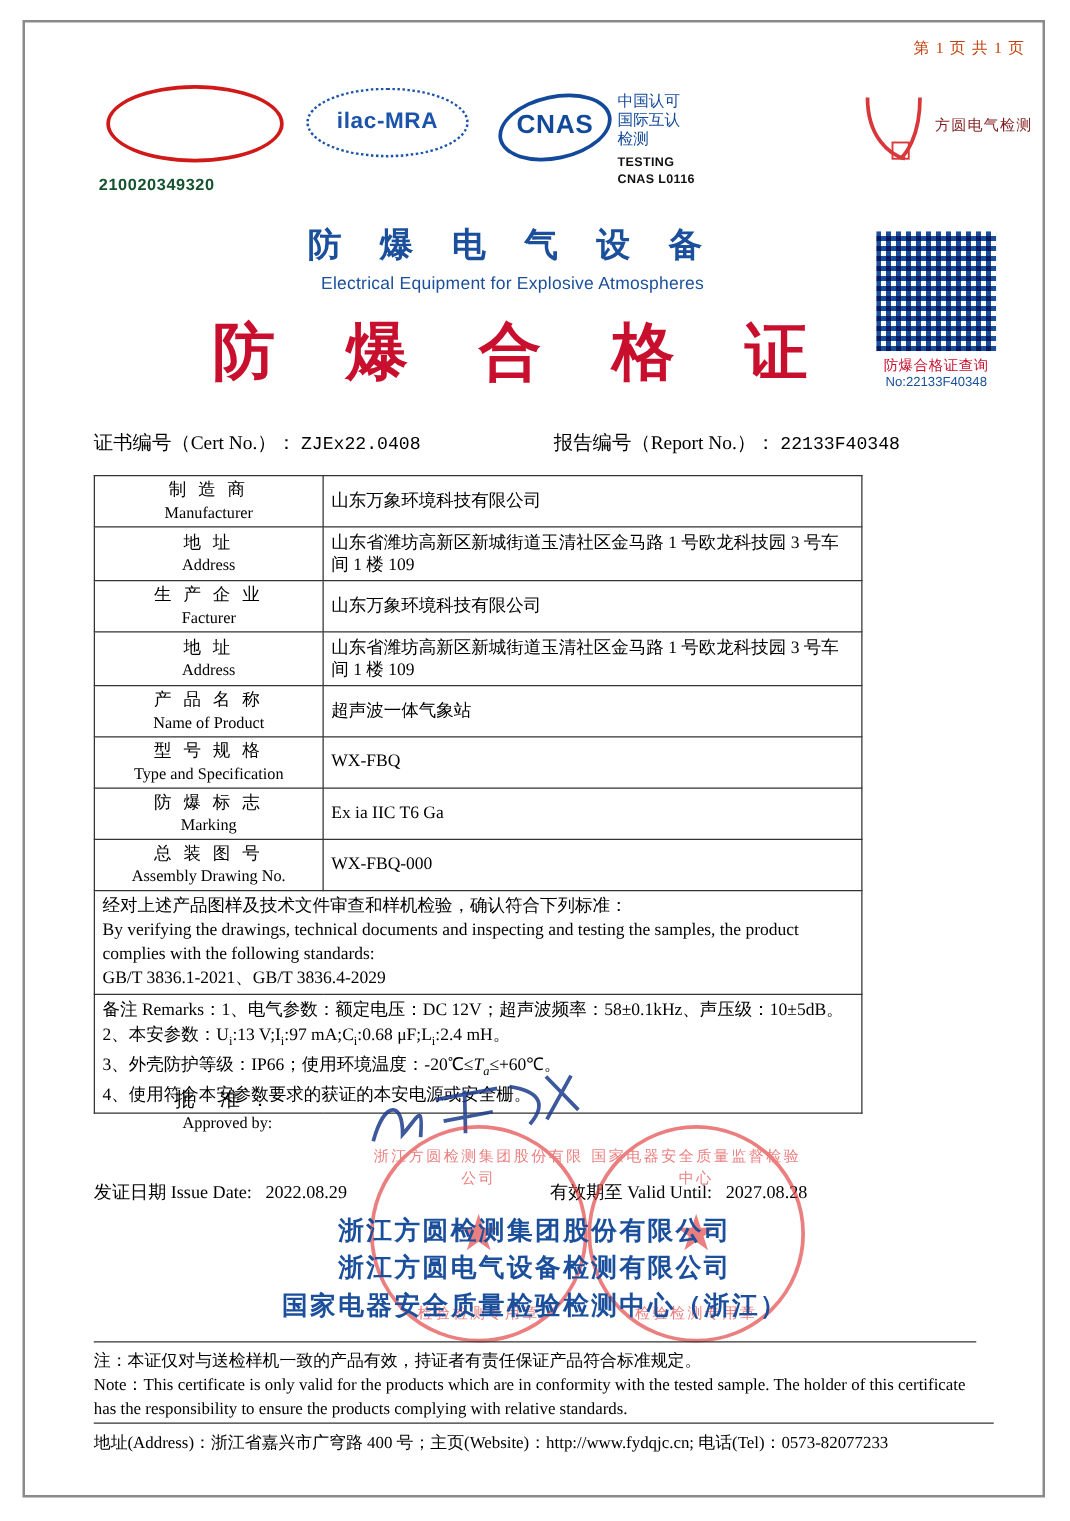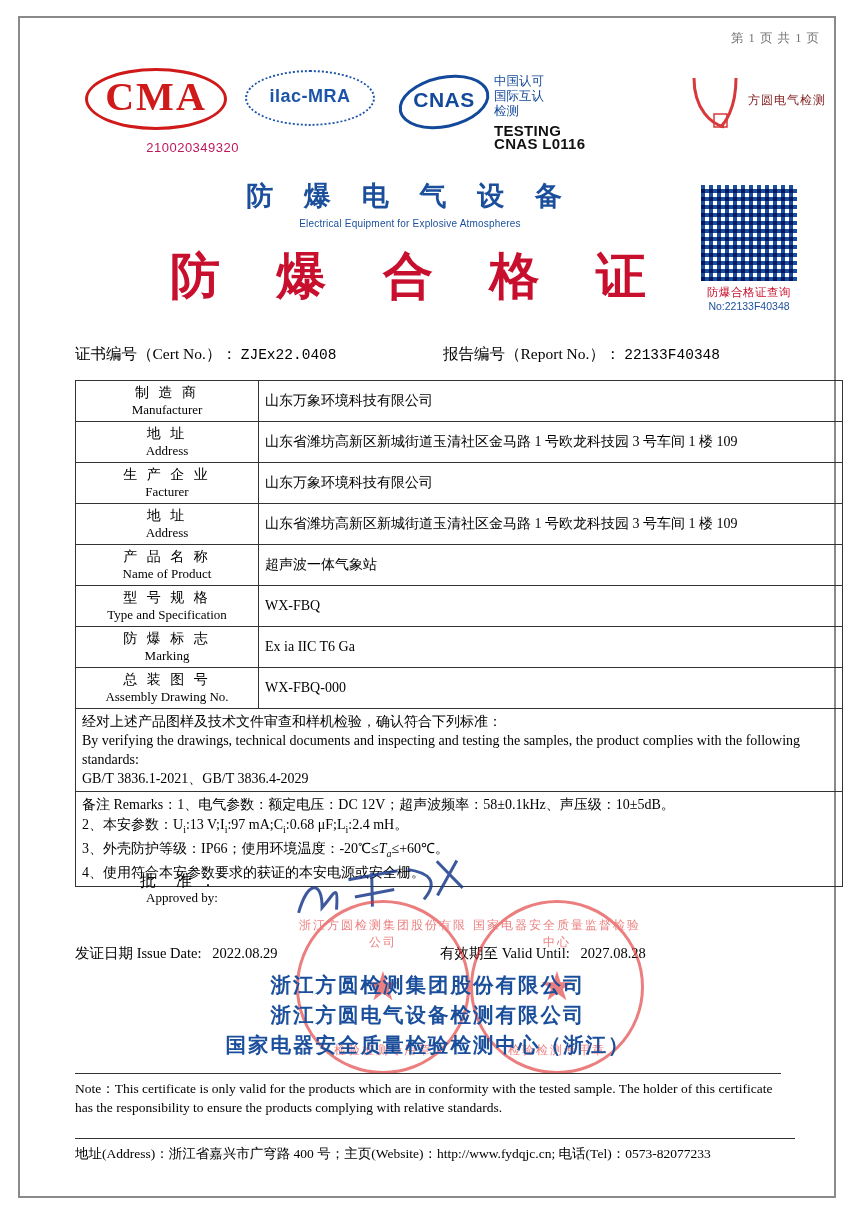--- a/index.html
+++ b/index.html
@@ -29,21 +29,21 @@
     border: 2px solid #8a8a8a;
     box-sizing: border-box;
   }
   .page-num {
     position: absolute;
     right: 36px;
     top: 30px;
     font-size: 12.5px;
     letter-spacing: 1px;
     font-family: "Liberation Serif", serif;
-    color: #737373;
+    color: #c2410c;
   }
 
   
   .logo-row {
     position: absolute;
     left: 60px;
     top: 62px;
     width: 730px;
     height: 110px;
   }
@@ -71,25 +71,26 @@
     font-weight: bold;
     font-size: 40px;
     color: #d01a1a;
     letter-spacing: 2px;
   }
   .cma .cma-num {
     position: absolute;
     left: -6px;
     top: 72px;
     width: 160px;
-    text-align: right;
-    color: #be185d;
+    text-align: left;
+    color: #14532d;
     font-size: 13px;
     font-family: "Liberation Sans", sans-serif;
     letter-spacing: 0.5px;
+    font-weight: bold;
   }
   .ilac {
     position: absolute;
     left: 185px;
     top: 8px;
     width: 130px;
     height: 60px;
   }
   .ilac .ring {
     position: absolute;
@@ -144,21 +145,21 @@
     color: #13499a;
     font-size: 12.5px;
     line-height: 15px;
     font-family: "Liberation Sans", sans-serif;
   }
   .cnas .testing {
     position: absolute;
     left: 104px;
     top: 62px;
     color: #111;
-    font-size: 15px;
+    font-size: 10px;
     font-weight: bold;
     line-height: 13px;
     font-family: "Liberation Sans", sans-serif;
     letter-spacing: 0.3px;
   }
   .fy-logo {
     position: absolute;
     left: 630px;
     top: 10px;
     width: 200px;
@@ -189,21 +190,21 @@
   }
   .t-cn-small {
     color: #1b4f9c;
     font-size: 27px;
     letter-spacing: 12px;
     font-weight: bold;
     font-family: "Liberation Serif", serif;
   }
   .t-en-small {
     color: #1b4f9c;
-    font-size: 10px;
+    font-size: 14px;
     font-family: "Liberation Sans", sans-serif;
     margin-top: 4px;
     letter-spacing: 0.2px;
   }
   .t-cn-big {
     color: #c8102e;
     font-size: 50px;
     font-weight: bold;
     letter-spacing: 22px;
     margin-top: 14px;
@@ -267,21 +268,21 @@
     position: absolute;
     left: 75px;
     top: 380px;
     width: 706px;
     border: 1px solid #333;
     box-sizing: border-box;
     border-collapse: collapse;
   }
   table.main {
     border-collapse: collapse;
-    width: 768px;
+    width: 615px;
     table-layout: fixed;
   }
   table.main td {
     border: 1px solid #333;
     padding: 3px 6px;
     font-size: 14px;
     vertical-align: middle;
     font-family: "Liberation Serif", serif;
   }
   td.lbl {
@@ -428,21 +429,20 @@
 <div class="page">
 
   <div class="outer-border"></div>
 
   <div class="page-num">第 1 页 共 1 页</div>
 
   <div class="logo-row">
 
     <div class="cma">
       <div class="ellipse"></div>
-      <div class="letters">CMA</div>
       <div class="cma-num">210020349320</div>
     </div>
 
     <div class="ilac">
       <div class="ring"></div>
       <div class="txt">ilac-MRA</div>
     </div>
 
     <div class="cnas">
       <div class="swoosh"></div>
@@ -599,18 +599,19 @@
     <div class="arc-bottom">检验检测专用章</div>
   </div>
 
   <div class="blue-lines">
     <div>浙江方圆检测集团股份有限公司</div>
     <div>浙江方圆电气设备检测有限公司</div>
     <div>国家电器安全质量检验检测中心（浙江）</div>
   </div>
 
   <div class="note">
+    <div>注：本证仅对与送检样机一致的产品有效，持证者有责任保证产品符合标准规定。</div>
     <div>Note：This certificate is only valid for the products which are in conformity with the tested sample. The holder of this certificate has the responsibility to ensure the products complying with relative standards.</div>
   </div>
 
   <div class="addr-line">地址(Address)：浙江省嘉兴市广穹路 400 号；主页(Website)：http://www.fydqjc.cn;   电话(Tel)：0573-82077233</div>
 
 </div>
 
 </body></html>

